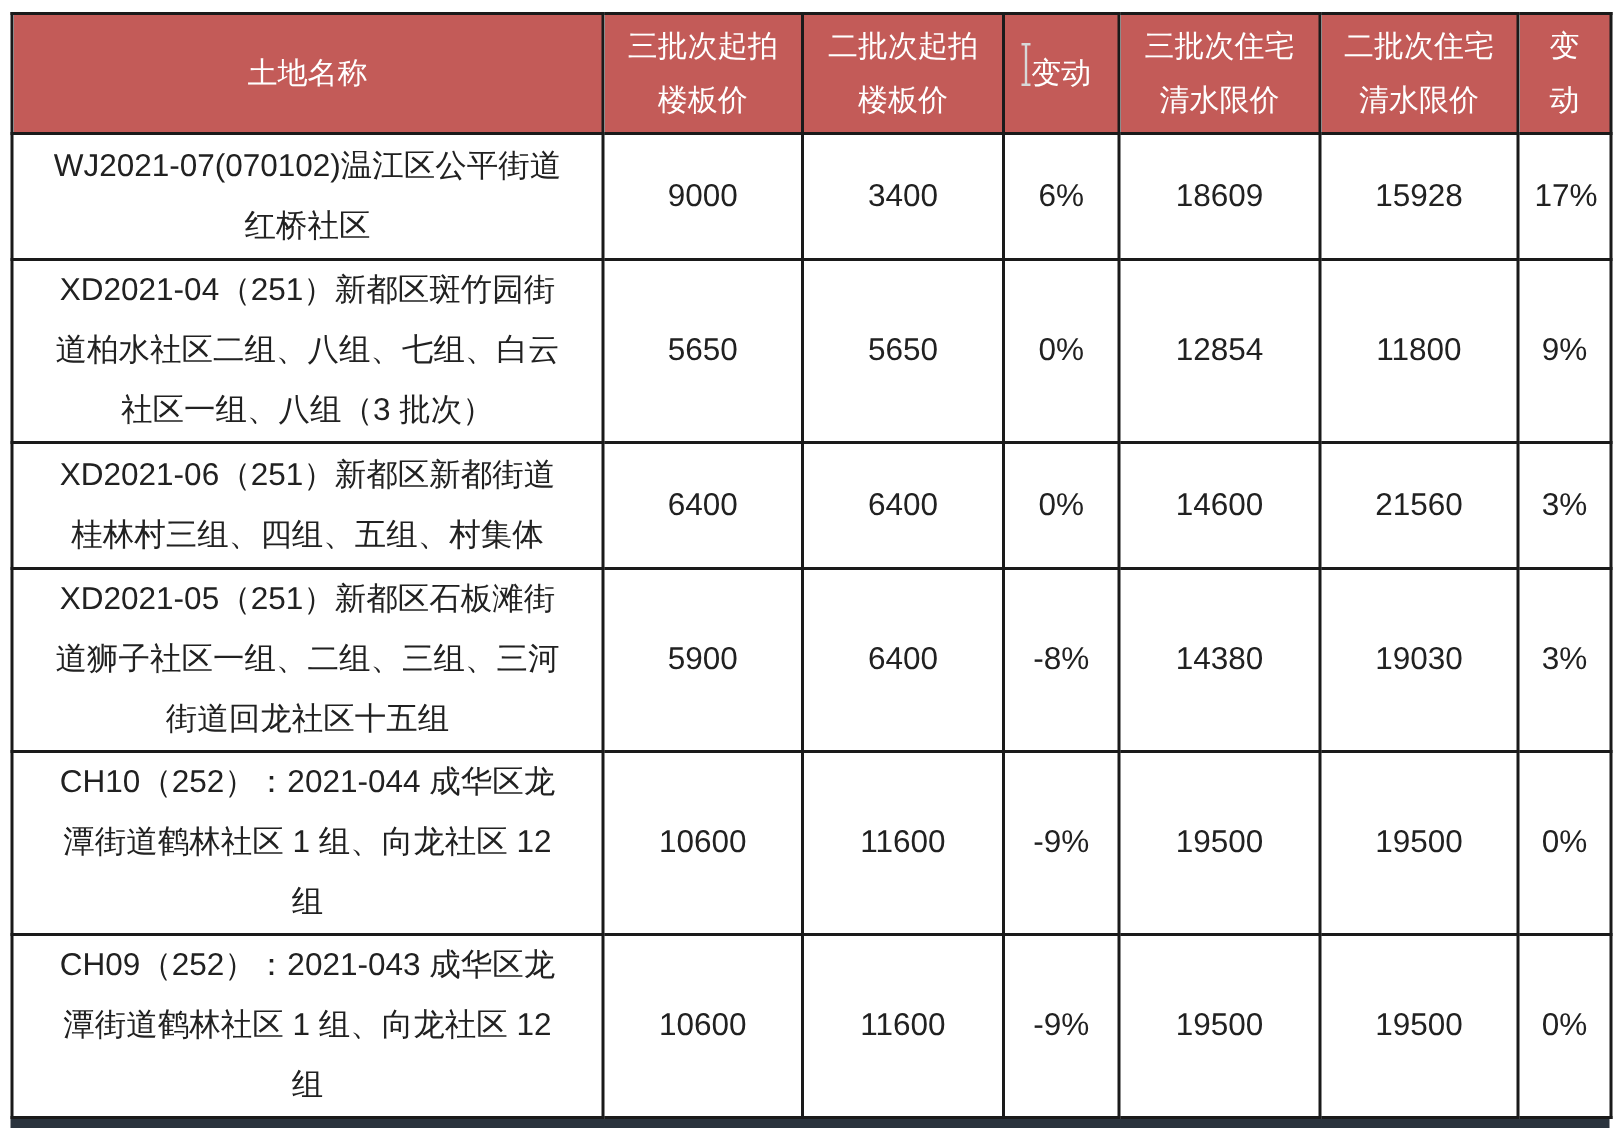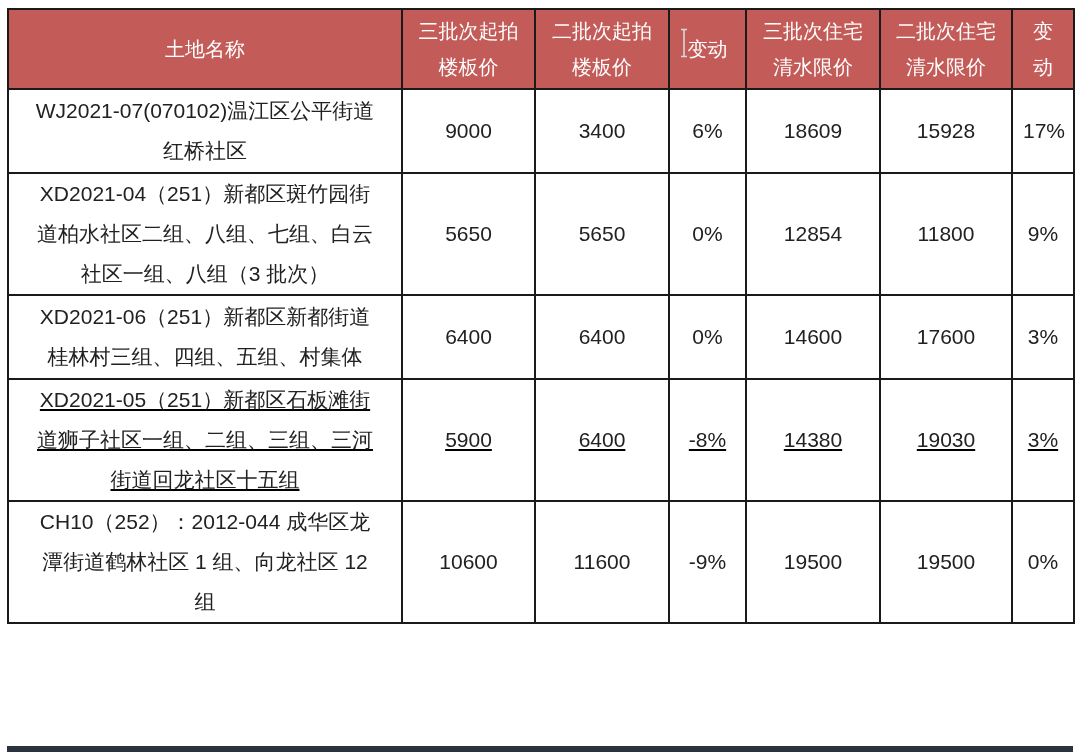--- a/index.html
+++ b/index.html
@@ -42,21 +42,21 @@
     line-height: 40px;
     padding: 0 10px;
   }
   td.name-cell {
     padding: 0 22px;
   }
   
   tr.rh80  { height: 80px; }
   tr.rh84  { height: 84px; }
   tr.rh120 { height: 120px; margin-left: 18px; }
-  tr.rh122 { height: 122px; text-decoration: underline; }
+  tr.rh122 { height: 122px; }
   tr.rh82  { height: 82px; }
   tr.rh78  { height: 78px; }
   
   .bottom-strip {
     position: absolute;
     left: 7px;
     top: 746px;
     width: 1066px;
     height: 6px;
     background: #2a333d;
@@ -114,34 +114,43 @@
         <td>12854</td>
         <td>11800</td>
         <td>9%</td>
       </tr>
       <tr class="rh84">
         <td class="name-cell">XD2021-06（251）新都区新都街道桂林村三组、四组、五组、村集体</td>
         <td>6400</td>
         <td>6400</td>
         <td>0%</td>
         <td>14600</td>
-        <td>17600</td>
+        <td>21560</td>
         <td>3%</td>
       </tr>
       <tr class="rh122">
         <td class="name-cell">XD2021-05（251）新都区石板滩街道狮子社区一组、二组、三组、三河街道回龙社区十五组</td>
         <td>5900</td>
         <td>6400</td>
         <td>-8%</td>
         <td>14380</td>
         <td>19030</td>
         <td>3%</td>
       </tr>
       <tr class="rh84">
-        <td class="name-cell">CH10（252）：2012-044 成华区龙潭街道鹤林社区 1 组、向龙社区 12 组</td>
+        <td class="name-cell">CH10（252）：2021-044 成华区龙潭街道鹤林社区 1 组、向龙社区 12 组</td>
+        <td>10600</td>
+        <td>11600</td>
+        <td>-9%</td>
+        <td>19500</td>
+        <td>19500</td>
+        <td>0%</td>
+      </tr>
+      <tr class="rh78">
+        <td class="name-cell">CH09（252）：2021-043 成华区龙潭街道鹤林社区 1 组、向龙社区 12 组</td>
         <td>10600</td>
         <td>11600</td>
         <td>-9%</td>
         <td>19500</td>
         <td>19500</td>
         <td>0%</td>
       </tr>
     </tbody>
   </table>
 </div>

